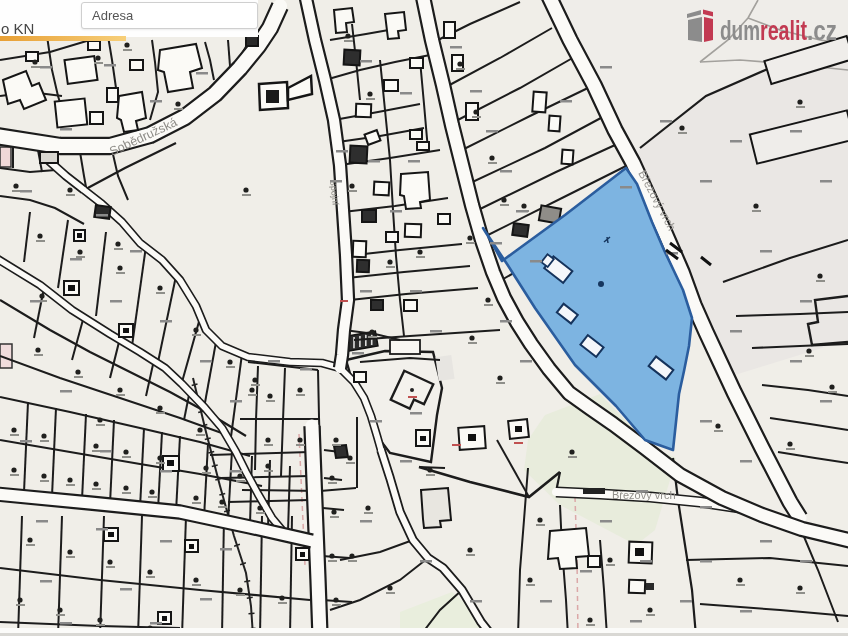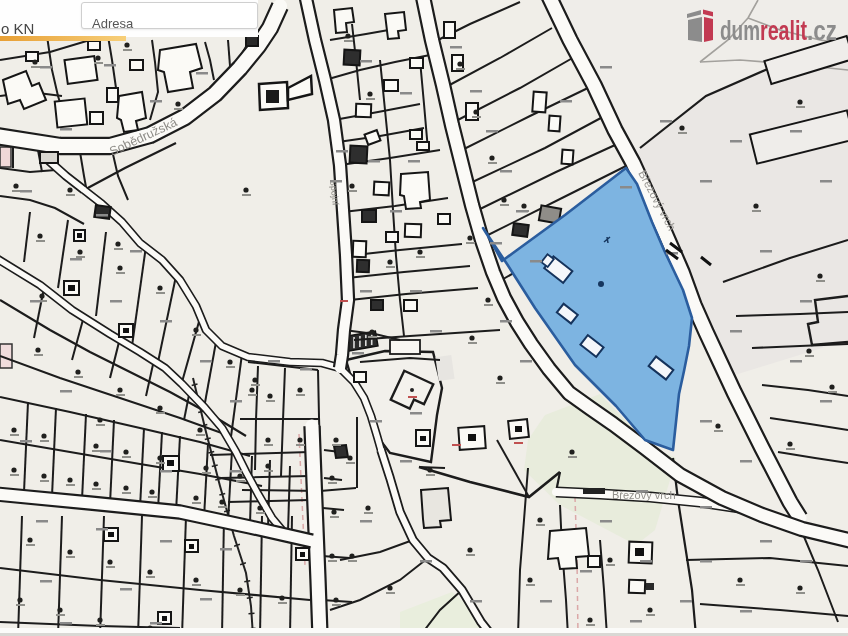--- a/index.html
+++ b/index.html
@@ -816,21 +816,21 @@
 <rect x="0" y="633" width="848" height="3" fill="#d9d8d4"></rect>
 </svg>
 
 
 <div class="ui" id="topbar" style="left:0;top:0;width:258px;height:37px;background:#fefefe;"></div>
 
 <div class="ui" style="left:1px;top:20px;font-size:15px;color:#454545;">o KN</div>
 
 <div class="ui" style="left:81px;top:2px;width:175px;height:25px;background:#fff;border:1px solid #cfcfcf;border-radius:3px;box-shadow:0 1px 2px rgba(0,0,0,.08);"></div>
 
-<div class="ui" style="left:92px;top:16px;font-size:13px;color:#555;">Adresa</div>
+<div class="ui" style="left:92px;top:8px;font-size:13px;color:#555;">Adresa</div>
 
 <div class="ui" id="yellow" style="left:0;top:36px;width:126px;height:5px;background:linear-gradient(90deg,#e79f35,#f7cf79);"></div>
 
 <svg class="ui" id="logo" style="left:685px;top:6px;" width="158" height="40" viewBox="0 0 158 40">
 
 <polygon points="3,14 17,11 17,36 3,34" fill="#8c8c8c"></polygon>
 
 <polygon points="19,11 28,13 28,34 19,36" fill="#c23a52"></polygon>
 
 <polygon points="2,12 16,8.5 16,4 2,8" fill="#8c8c8c"></polygon>

